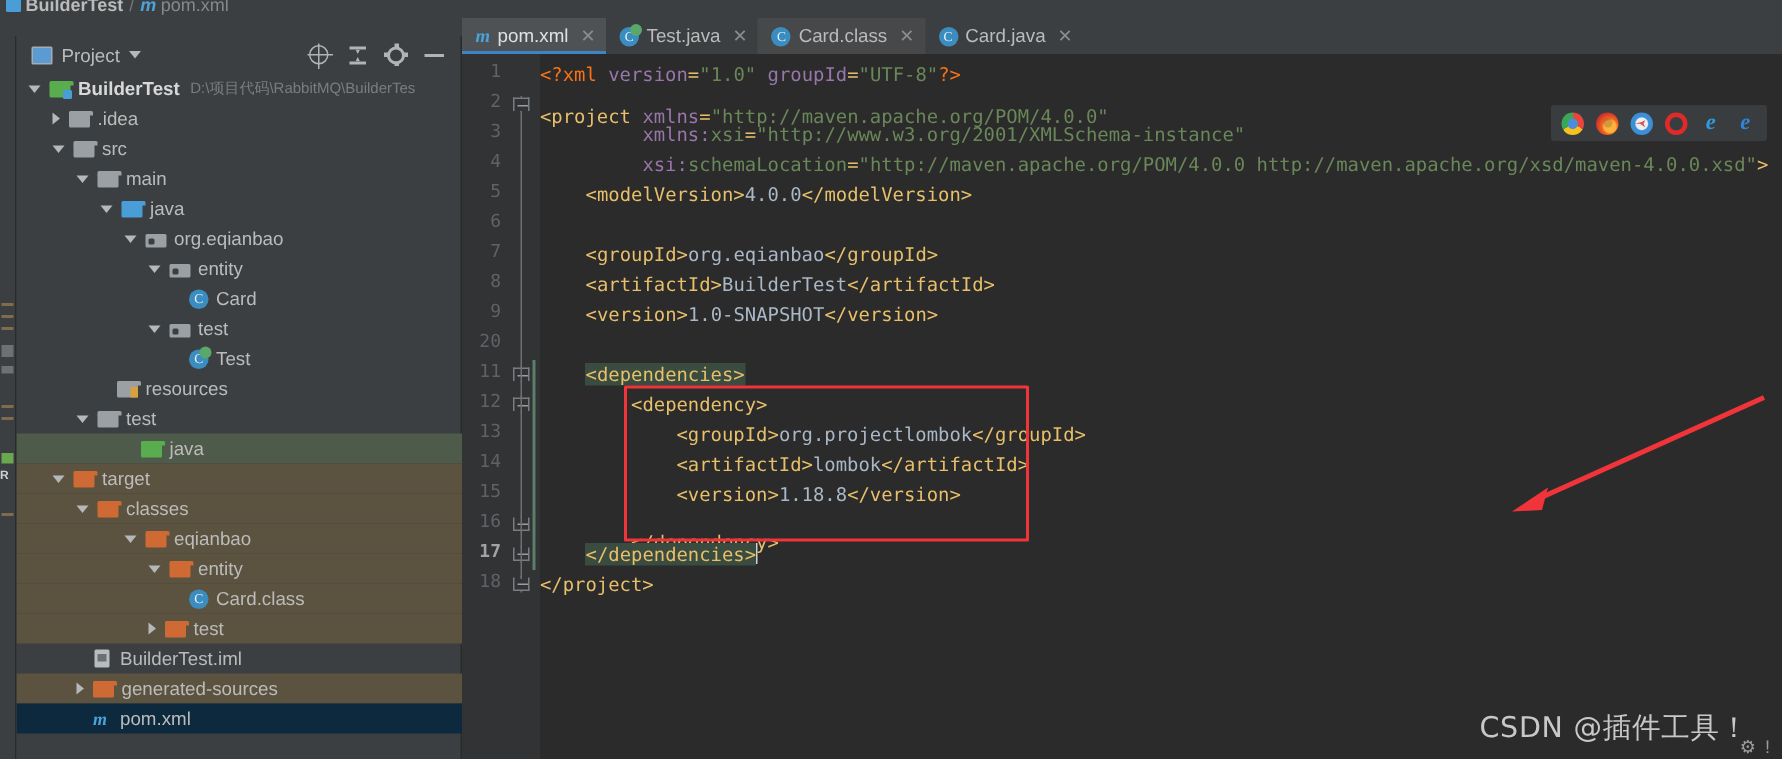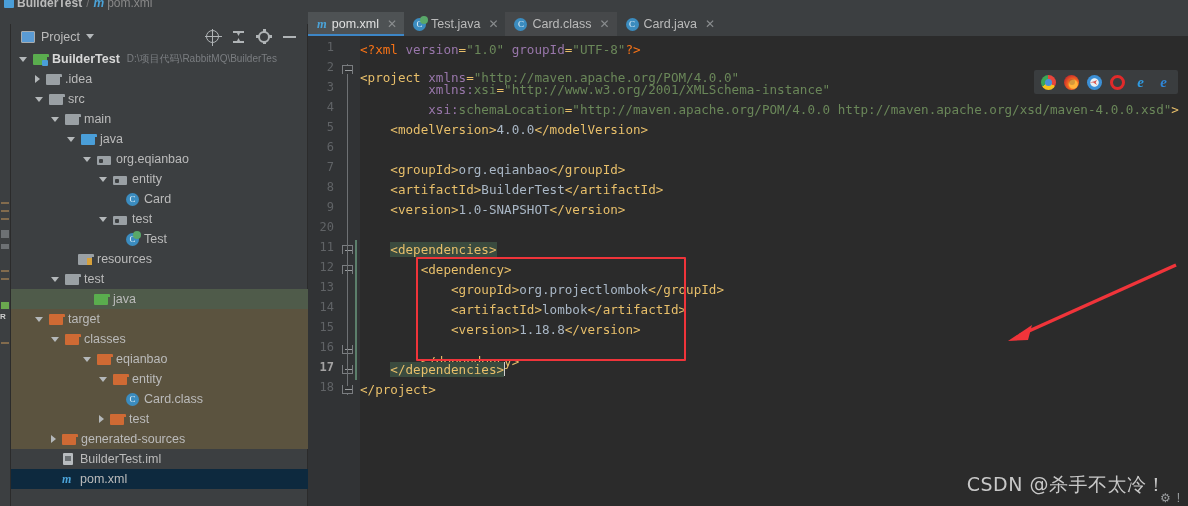--- a/index.html
+++ b/index.html
@@ -453,37 +453,37 @@
         </div>
         <div class="row tgt">
           <span style="display:inline-block;width:88px;flex:0 0 auto"></span>
           <span class="arrow closed"></span>
           <span class="folder f-orange">
             <span class="tab"></span>
             <span class="bd"></span>
           </span>
           <span class="nm">test</span>
         </div>
-        <div class="row tgt">
-          <span style="display:inline-block;width:40px;flex:0 0 auto"></span>
-          <span class="arrow closed"></span>
-          <span class="folder f-orange">
-            <span class="tab"></span>
-            <span class="bd"></span>
-          </span>
-          <span class="nm">generated-sources</span>
-        </div>
         <div class="row">
           <span style="display:inline-block;width:40px;flex:0 0 auto"></span>
           <span class="arrow none"></span>
           <span class="iml-ic">
             <span class="p"></span>
             <span class="b"></span>
           </span>
           <span class="nm">BuilderTest.iml</span>
+        </div>
+        <div class="row tgt">
+          <span style="display:inline-block;width:40px;flex:0 0 auto"></span>
+          <span class="arrow closed"></span>
+          <span class="folder f-orange">
+            <span class="tab"></span>
+            <span class="bd"></span>
+          </span>
+          <span class="nm">generated-sources</span>
         </div>
         <div class="row sel-blue">
           <span style="display:inline-block;width:40px;flex:0 0 auto"></span>
           <span class="arrow none"></span>
           <span class="m-ic">m</span>
           <span class="nm">pom.xml</span>
         </div>
       </div>
   </div>
 
@@ -588,20 +588,20 @@
 
     <div class="browsers" id="browsers">
         <span class="br br-chrome"></span>
         <span class="br br-ff"></span>
         <span class="br br-safari"></span>
         <span class="br br-opera"></span>
         <span class="br br-ie">e</span>
         <span class="br br-edge">e</span>
       </div>
 
-    <div class="watermark">CSDN @杀手不太冷！</div>
+    <div class="watermark">CSDN @插件工具！</div>
 
     <div class="statusright">
       <span>⚙</span>
       <span>!</span>
     </div>
   </div>
 </div>
 
 </body></html>

